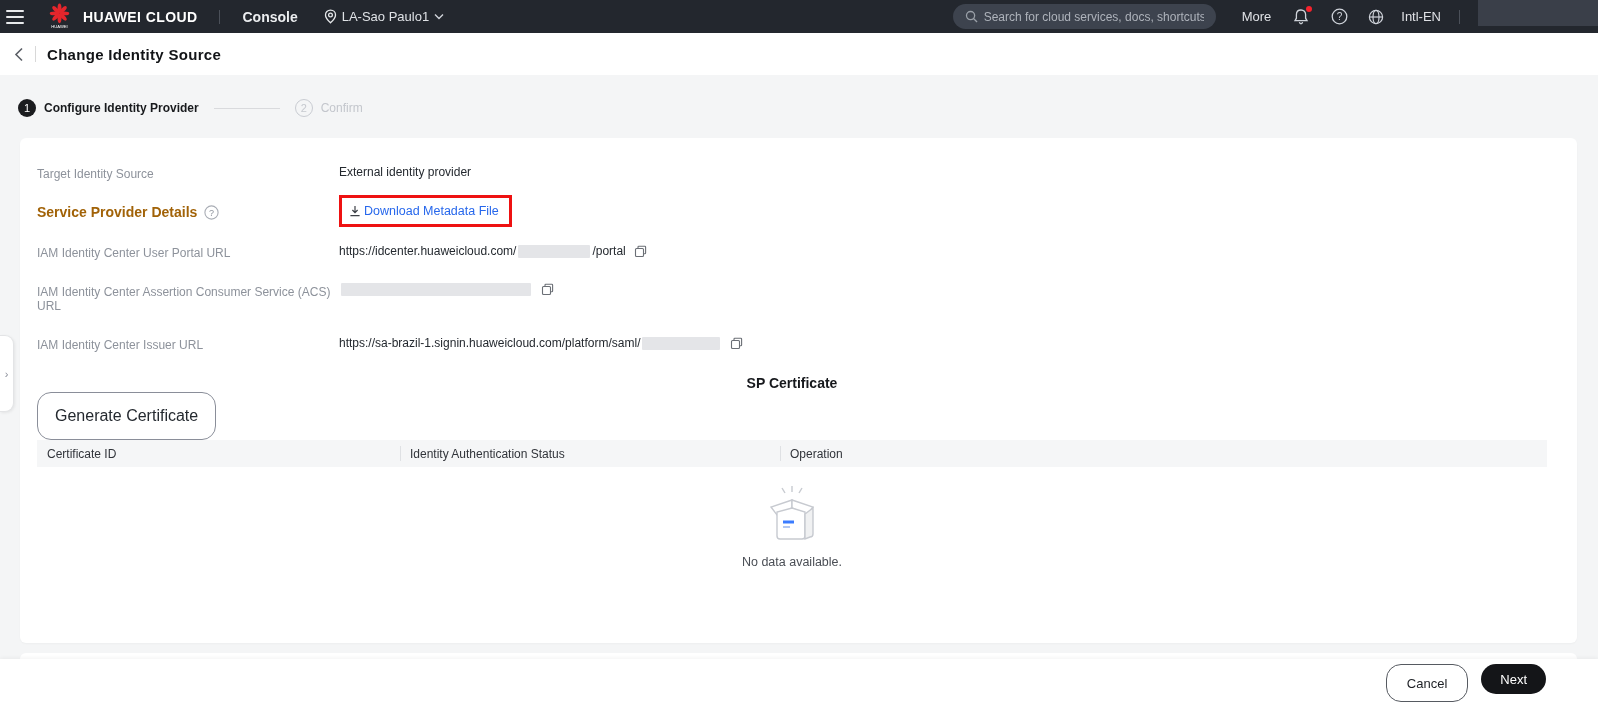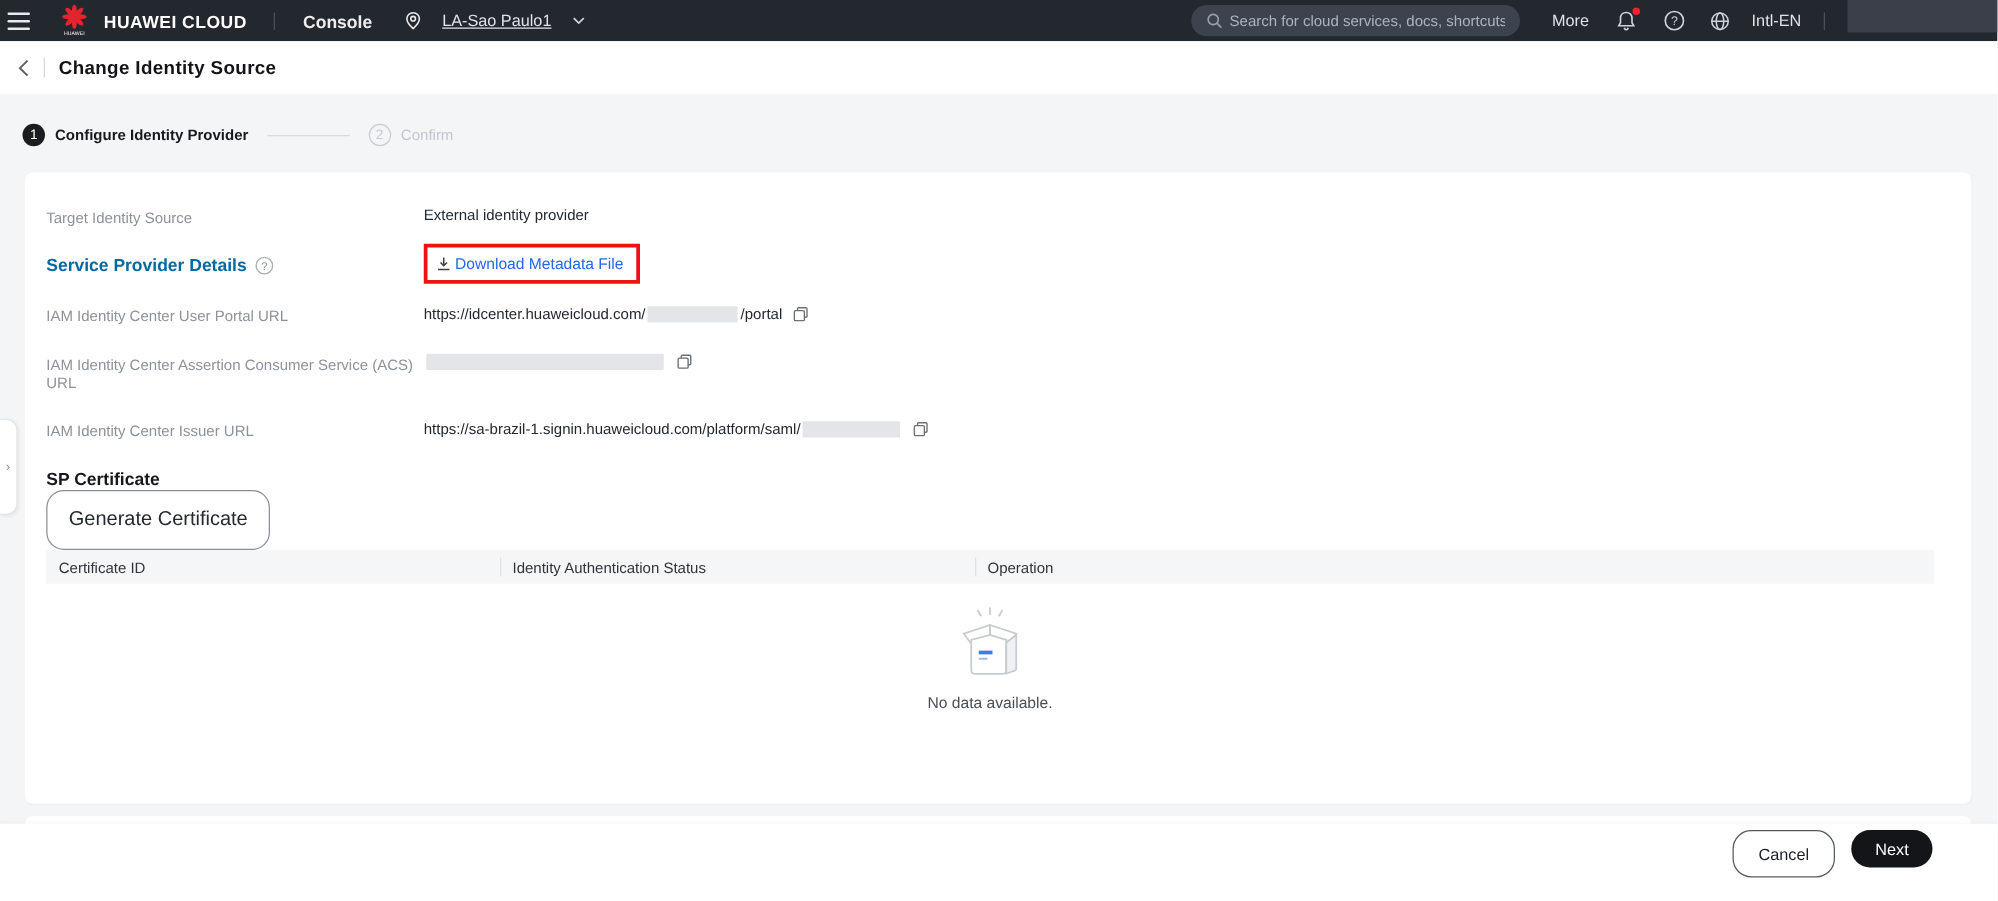--- a/index.html
+++ b/index.html
@@ -10,21 +10,21 @@
   }
 
   
   .topbar { height:33px; background:#23272e; display:flex; align-items:center; padding-left:6px; color:#fff; }
   .hamburger { width:18px; display:flex; flex-direction:column; gap:4px; cursor:pointer; }
   .hamburger span { display:block; height:2px; background:#e8eaec; border-radius:1px; }
   .logo { margin-left:22px; display:flex; align-items:center; }
   .brand { margin-left:10px; font-size:14px; font-weight:bold; letter-spacing:.4px; }
   .tb-divider { width:1px; height:14px; background:#4b5059; margin:0 22px; }
   .console { font-size:14px; font-weight:bold; color:#eceef0; cursor:pointer; }
-  .region { display:flex; align-items:center; gap:17px; margin-left:26px; font-size:13px; color:#dfe2e6; cursor:pointer;text-decoration:underline; }
+  .region { display:flex; align-items:center; gap:5px; margin-left:26px; font-size:13px; color:#dfe2e6; cursor:pointer; }
   .search { margin-left:auto; width:263px; height:25px; border-radius:13px; background:#3d434e; display:flex; align-items:center; padding:0 12px; gap:6px; }
   .search input { flex:1; background:transparent; border:none; outline:none; color:#b7bcc4; font-size:12px; }
   .search input::placeholder { color:#aeb3bb; }
   .tb-text { font-size:13px; color:#dfe1e5; cursor:pointer;margin-left:12px; }
   .more { margin-left:26px; }
   .icon-btn { margin-left:22px; position:relative; display:flex; align-items:center; cursor:pointer; }
   .bell-dot { position:absolute; top:-2px; right:-3px; width:6px; height:6px; border-radius:50%; background:#f5222d; }
   .globe-group { margin-left:20px; display:flex; align-items:center; gap:5px; cursor:pointer; }
   .tb-divider.right { margin:0 18px; }
   .redacted-user { width:120px; height:26px; background:#3a3f49; align-self:flex-start; }
@@ -46,29 +46,29 @@
   .step-line { width:66px; height:1px; background:#d9dadd; margin:0 15px; }
 
   
   .main-card { position:absolute; left:20px; right:21px; top:138px; height:505px; background:#fff; border-radius:6px; padding:27px 30px 0 17px; box-shadow:0 1px 2px rgba(0,0,0,.03); }
   .form-row { display:flex; align-items:flex-start; }
   .form-label { width:302px; flex:none; font-size:12px; color:#8d929b; padding-top:2px; }
   .form-value { font-size:12px; color:#24292f; }
   .row-target { margin-bottom:14px; }
   .row-spd { margin-bottom:17px; }
   .spd-label { width:302px; flex:none; display:flex; align-items:center; gap:7px; padding-top:9px; }
-  .spd-title { font-size:14px; font-weight:bold; color:#0369a1; }
+  .spd-title { font-size:14px; font-weight:bold; color:#a16207; }
   .red-box { border:3px solid #ee1111; padding:6px 10px 6px 7px; display:inline-flex; align-items:center; gap:3px; cursor:pointer; }
   .blue-link { color:#2667ec; font-size:12.5px; }
   .url-row { margin-bottom:23px; }
   .url-value { display:flex; align-items:center; font-size:12px; color:#24292f; }
   .redact { background:#e4e5e8; height:13px; border-radius:1px; display:inline-block; margin:0 2px; }
   .redact.sm { width:72px; } .redact.lg { width:190px; } .redact.md { width:78px; }
   .copy-icon { margin-left:8px; cursor:pointer; display:flex; align-items:center; }
-  .sp-title { font-size:14px; font-weight:bold; color:#16181c; margin-top:1px; }
+  .sp-title { font-size:14px; font-weight:bold; color:#16181c; margin-top:1px;text-align:center; }
   .gen-btn { margin-top:1px; display:inline-block; border:1px solid #8a8e99; border-radius:14px; padding:14px 17px; font-size:16px; color:#24292f; background:#fff; cursor:pointer; }
   .table-header { display:flex; align-items:stretch; height:27px; background:#f5f6f7; font-size:12px; color:#31343a; }
   .th { padding-left:10px; display:flex; align-items:center; position:relative; }
   .th1 { width:363px; } .th2 { width:380px; } .th3 { width:370px; } .th4 { flex:1; }
   .th:not(.th1)::before { content:""; position:absolute; left:0; top:6px; bottom:6px; width:1px; background:#dfe1e4; }
   .empty-wrap { margin-top:17px; display:flex; flex-direction:column; align-items:center; }
   .empty-text { font-size:12.5px; color:#4a4e55; margin-top:7px; }
 
   
   .side-handle { position:absolute; left:0; top:335px; width:14px; height:77px; background:#fff; border:1px solid #e3e4e6; border-left:none; border-radius:0 9px 9px 0; display:flex; align-items:center; justify-content:center; box-shadow:1px 1px 3px rgba(0,0,0,.07); cursor:pointer; font-size:11px; color:#8a8e99; }

